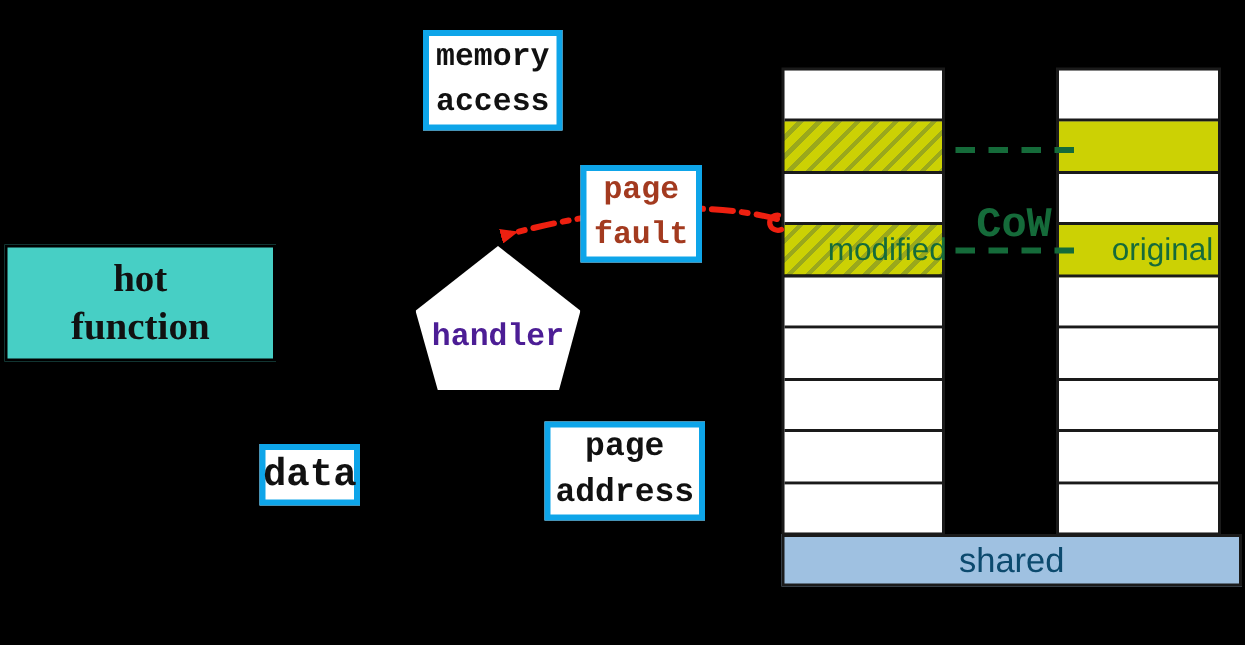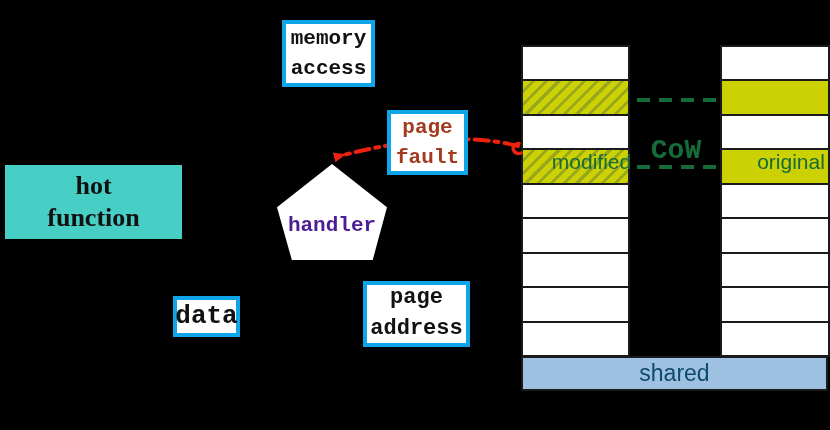--- a/index.html
+++ b/index.html
@@ -40,25 +40,25 @@
     font-size:21px;font-weight:bold;color:#4c1d95;
   }
   .column{
     position:absolute;top:45px;height:312px;
     box-sizing:border-box;
     border:2px solid var(--cell-border);
     display:flex;flex-direction:column;
     z-index:2;
   }
   .col-left{left:521px;width:109px;}
-  .col-right{left:720px;width:110px;}
+  .col-right{left:704px;width:110px;}
   .cell{
     flex:1;box-sizing:border-box;
     border-bottom:2px solid var(--cell-border);
-    display:flex;align-items:flex-start;justify-content:center;padding-left:32px;
+    display:flex;align-items:center;justify-content:center;padding-left:32px;
   }
   .cell:last-child{border-bottom:none;}
   .cell.white{background:#ffffff;}
   .cell.yellow{background:var(--yellow);}
   .cell.yellow.hatched{
     background:repeating-linear-gradient(135deg,
       var(--yellow) 0 6px, var(--hatch-dark) 6px 9px);
   }
   .cell-label{
     font-family:"Liberation Sans","DejaVu Sans",sans-serif;

